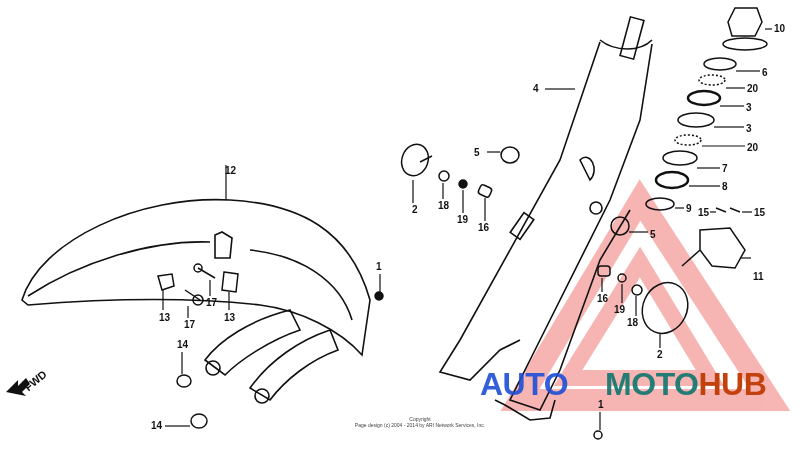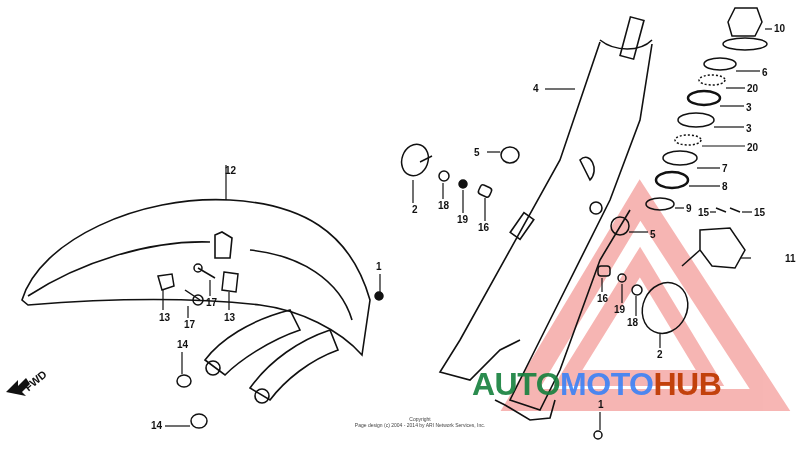--- a/index.html
+++ b/index.html
@@ -1,22 +1,22 @@
 <!DOCTYPE html>
 <html><head>
 <meta charset="utf-8">
 <style>
   html,body{margin:0;padding:0;background:#fff;}
   body{width:800px;height:450px;position:relative;overflow:hidden;font-family:"Liberation Sans",sans-serif;}
   #canvas{position:absolute;left:0;top:0;width:800px;height:450px;}
   .lbl{position:absolute;font-family:"Liberation Sans",sans-serif;font-size:10px;font-weight:bold;color:#111;line-height:1;}
   .copyright{position:absolute;left:300px;top:416px;width:240px;text-align:center;font-size:5px;color:#444;line-height:6px;}
   .wm{position:absolute;left:472px;top:368px;font-family:"Liberation Sans",sans-serif;font-weight:bold;font-size:32px;letter-spacing:-0.5px;line-height:1;}
-  .wm .a{color:#15803d;opacity:0.9;}
-  .wm .m{color:#3b82f6;opacity:0.9;}
+  .wm .a{color:#1d4ed8;opacity:0.9;margin-left:8px;}
+  .wm .m{color:#0f766e;opacity:0.9;margin-left:37px;}
   .wm .h{color:#c2410c;}
   .fwd{position:absolute;left:4px;top:368px;font-weight:bold;font-size:11px;color:#111;transform:rotate(-40deg);transform-origin:left top;}
 </style>
 </head>
 <body>
 
 <svg id="canvas" viewBox="0 0 800 450" xmlns="http://www.w3.org/2000/svg">
 
   <g opacity="0.55">
     <polygon points="520,400 640,200 770,400" fill="none" stroke="#f07a76" stroke-width="22"></polygon>
@@ -134,21 +134,21 @@
     <div class="lbl" style="left: 746px; top: 103px;">3</div>
     <div class="lbl" style="left: 746px; top: 124px;">3</div>
     <div class="lbl" style="left: 533px; top: 84px;">4</div>
     <div class="lbl" style="left: 474px; top: 148px;">5</div>
     <div class="lbl" style="left: 650px; top: 230px;">5</div>
     <div class="lbl" style="left: 762px; top: 68px;">6</div>
     <div class="lbl" style="left: 722px; top: 164px;">7</div>
     <div class="lbl" style="left: 722px; top: 182px;">8</div>
     <div class="lbl" style="left: 686px; top: 204px;">9</div>
     <div class="lbl" style="left: 774px; top: 24px;">10</div>
-    <div class="lbl" style="left: 753px; top: 254px; margin-left: 32px;">11</div>
+    <div class="lbl" style="left: 753px; top: 272px;">11</div>
     <div class="lbl" style="left: 225px; top: 166px;">12</div>
     <div class="lbl" style="left: 159px; top: 313px;">13</div>
     <div class="lbl" style="left: 224px; top: 313px;">13</div>
     <div class="lbl" style="left: 177px; top: 340px;">14</div>
     <div class="lbl" style="left: 151px; top: 421px;">14</div>
     <div class="lbl" style="left: 698px; top: 208px;">15</div>
     <div class="lbl" style="left: 754px; top: 208px;">15</div>
     <div class="lbl" style="left: 478px; top: 223px;">16</div>
     <div class="lbl" style="left: 597px; top: 294px;">16</div>
     <div class="lbl" style="left: 206px; top: 298px;">17</div>

